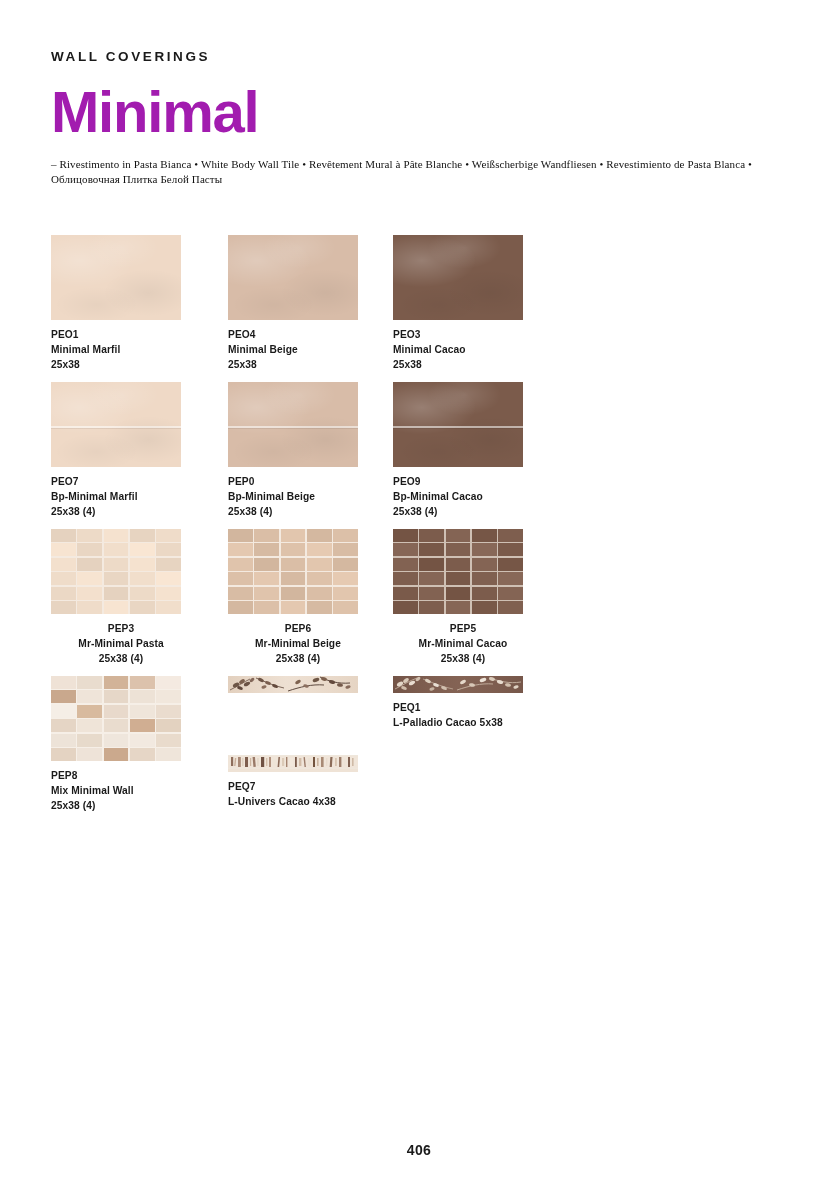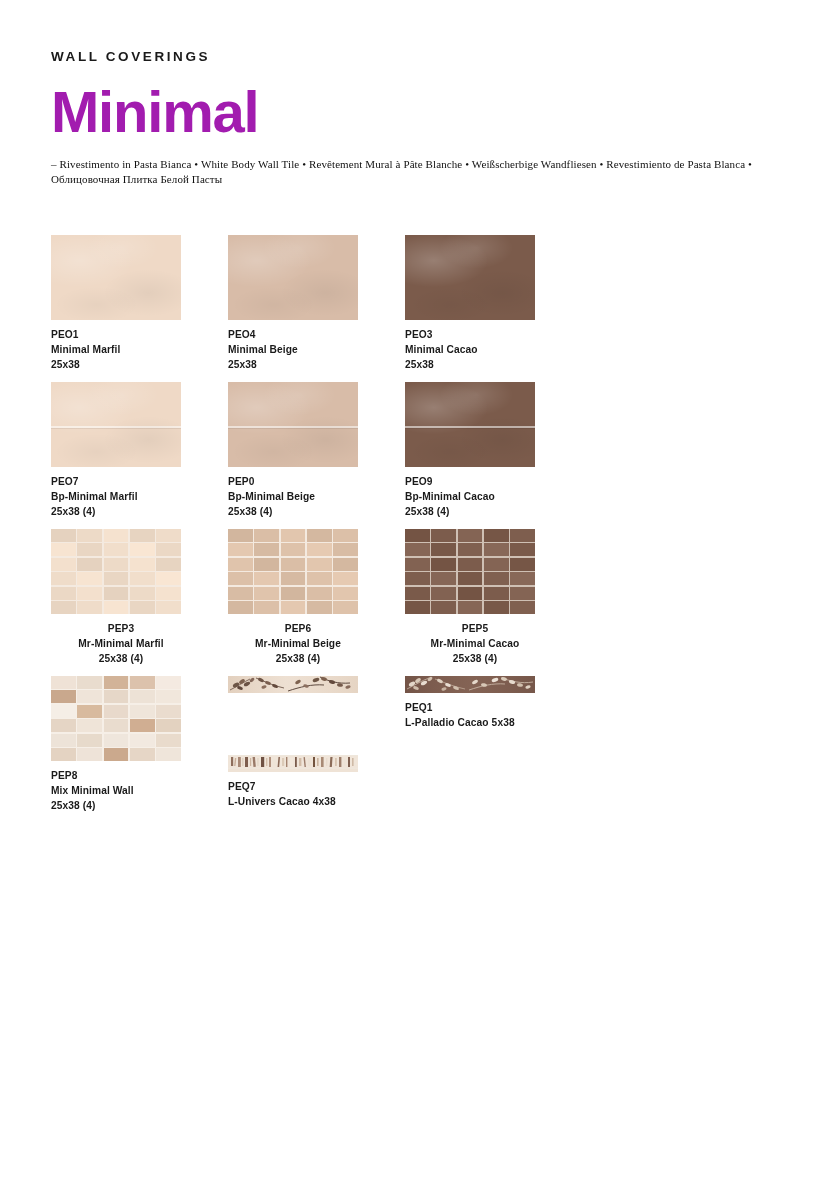--- a/index.html
+++ b/index.html
@@ -61,21 +61,21 @@
   .prow.r3 { height: 147px; text-align: center; }
   .prow.r4 { height: 160px; }
 
   .cell {
     position: absolute;
     top: 0;
     width: 140px;
   }
   .cell.c0 { left: 0px; }
   .cell.c1 { left: 177px; }
-  .cell.c2 { left: 354px; }
+  .cell.c2 { left: 342px; }
 
   
   .swatch {
     width: 130px;
     height: 85px;
     position: relative;
     overflow: hidden;
   }
   .swatch.listello {
     width: 130px;
@@ -249,21 +249,21 @@
               <i style="background: rgb(245, 226, 207);"></i>
               <i style="background: rgb(231, 212, 193);"></i>
               <i style="background: rgb(239, 220, 201);"></i>
               <i style="background: rgb(247, 228, 209);"></i>
               <i style="background: rgb(233, 214, 195);"></i>
               <i style="background: rgb(241, 222, 203);"></i>
             </div>
         </div>
         <div class="labels">
           <div class="code">PEP3</div>
-          <div class="nm">Mr-Minimal Marfil</div>
+          <div class="nm">Mr-Minimal Pasta</div>
           <div class="sz">25x38 (4)</div>
         </div>
       </div>
 
       <div class="cell c1">
         <div class="swatch">
           <div class="mosaic" id="mo1" style="background: rgb(244, 234, 224);">
               <i style="background: rgb(210, 182, 158);"></i>
               <i style="background: rgb(218, 190, 166);"></i>
               <i style="background: rgb(226, 198, 174);"></i>
@@ -510,14 +510,15 @@
         <div class="labels">
           <div class="code">PEQ1</div>
           <div class="nm">L-Palladio Cacao 5x38</div>
         </div>
       </div>
 
     </div>
 
   </div>
 
+  <div class="folio">406</div>
 
 </div>
 
 </body></html>

